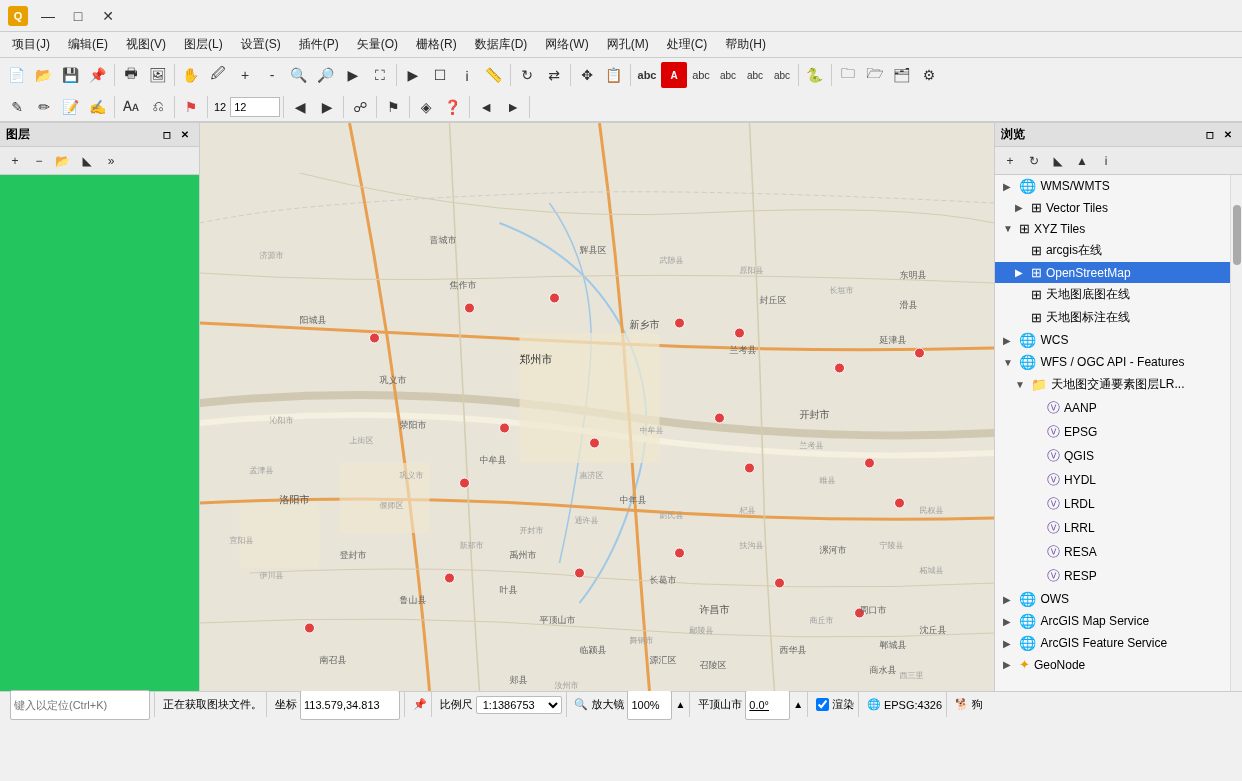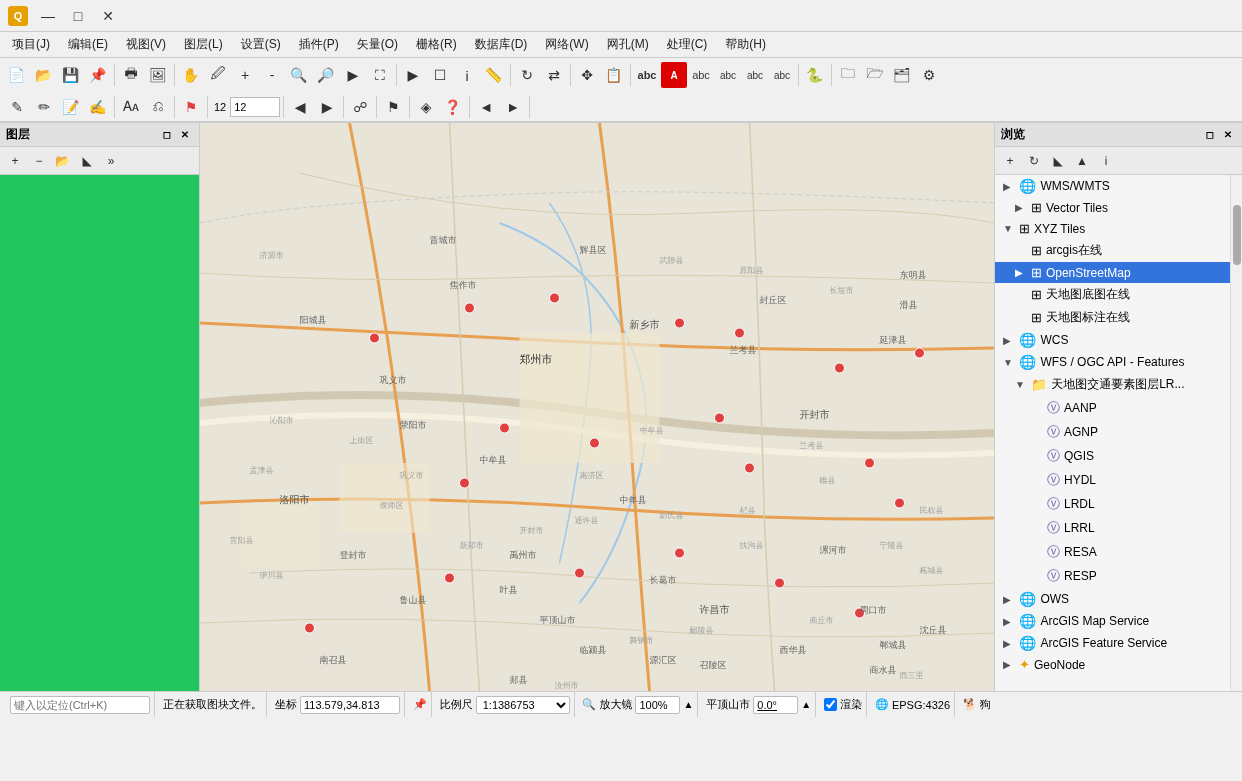--- a/index.html
+++ b/index.html
@@ -187,21 +187,21 @@
       align-items: center;
       gap: 3px;
       padding: 0 4px;
       border-right: 1px solid #ccc;
       height: 100%;
     }
     .status-section:last-child { border-right: none; }
     .status-input {
       border: 1px solid #bbb;
       background: white;
-      height: 18px;
+      height: 30px;
       padding: 0 3px;
       font-size: 11px;
       border-radius: 2px;
     }
     .status-combo {
       border: 1px solid #bbb;
       background: white;
       height: 18px;
       font-size: 11px;
       border-radius: 2px;
@@ -544,21 +544,21 @@
 
         <div class="browser-item indent2">
           <span class="tree-arrow" style="color:transparent;">▶</span>
           <span class="tree-icon icon-v">ⓥ</span>
           <span class="item-label">AANP</span>
         </div>
 
         <div class="browser-item indent2">
           <span class="tree-arrow" style="color:transparent;">▶</span>
           <span class="tree-icon icon-v">ⓥ</span>
-          <span class="item-label">AGNP</span>
+          <span class="item-label">EPSG</span>
         </div>
 
         <div class="browser-item indent2">
           <span class="tree-arrow" style="color:transparent;">▶</span>
           <span class="tree-icon icon-v">ⓥ</span>
           <span class="item-label">QGIS</span>
         </div>
 
         <div class="browser-item indent2">
           <span class="tree-arrow" style="color:transparent;">▶</span>
@@ -631,21 +631,21 @@
   </div>
   <div class="status-section">
     <span>坐标</span>
     <input type="text" class="status-input" style="width: 100px;" value="113.579,34.813">
   </div>
   <div class="status-section">
     <span>📌</span>
   </div>
   <div class="status-section">
     <span>比例尺</span>
-    <select class="status-combo" style="width:94px;">
+    <select class="status-combo" style="width:86px;">
       <option>1:1386753</option>
     </select>
   </div>
   <div class="status-section">
     <span>🔍</span>
     <span>放大镜</span>
     <input type="text" class="status-input" style="width: 45px;" value="100%">
     <span style="cursor:pointer;font-size:10px;">▲</span>
   </div>
   <div class="status-section">

